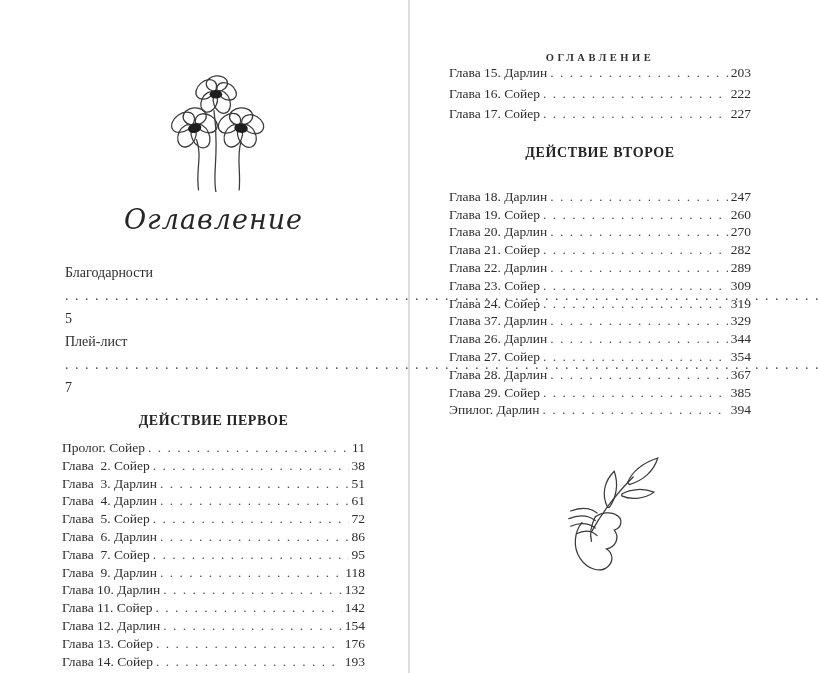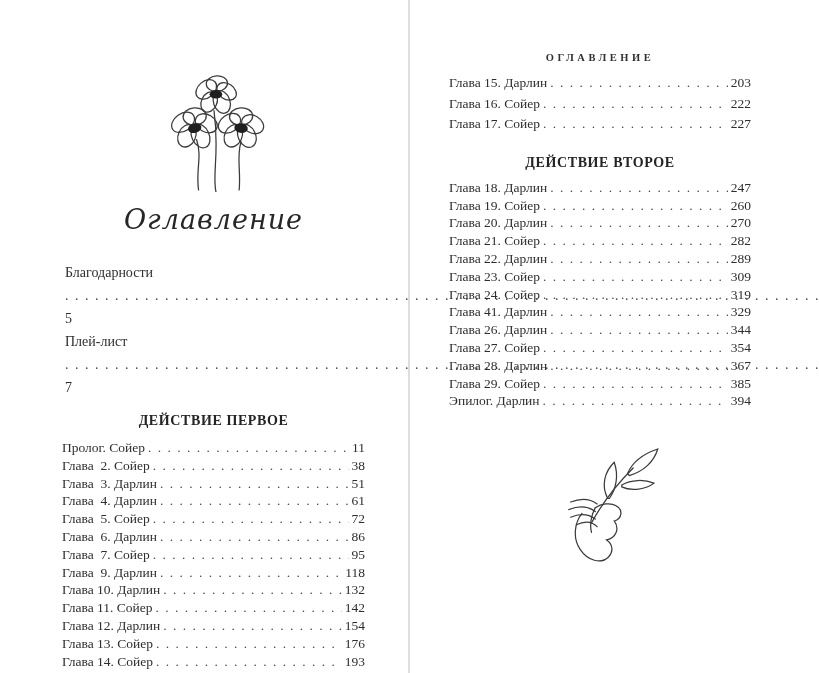--- a/index.html
+++ b/index.html
@@ -52,23 +52,23 @@
 
   .section-heading {
     margin: 8px; text-align: center;
     font-size: 14px; font-weight: 700;
     letter-spacing: 0.6px; color: #242424;
   }
   .heading-act-one { margin-top: 14px; text-align: center; }
   .heading-act-two { margin-top: 20px; }
 
   .act-one-entries { margin-top: 10px; }
-  .act-two-entries { margin-top: 8px; }
+  .act-two-entries { margin-top: 27px; }
   .toc-rows-loose .toc-row { line-height: 20.6px; }
-  .toc-top { margin-top: 10px; }
+  .toc-top { }
 
   .running-header {
     margin-top: 36px; text-align: center;
     font-size: 10.5px; font-weight: 700;
     letter-spacing: 3.5px; color: #303030;
   }
 
   .folio-row {
     margin-top: 9px;
     display: flex; justify-content: center; align-items: center; gap: 9px;
@@ -273,21 +273,21 @@
     <span class="toc-label">Глава 23. Сойер</span>
     <span class="leader"></span>
     <span class="toc-page">309</span>
   </div>
       <div class="toc-row">
     <span class="toc-label">Глава 24. Сойер</span>
     <span class="leader"></span>
     <span class="toc-page">319</span>
   </div>
       <div class="toc-row">
-    <span class="toc-label">Глава 41. Дарлин</span>
+    <span class="toc-label">Глава 37. Дарлин</span>
     <span class="leader"></span>
     <span class="toc-page">329</span>
   </div>
       <div class="toc-row">
     <span class="toc-label">Глава 26. Дарлин</span>
     <span class="leader"></span>
     <span class="toc-page">344</span>
   </div>
       <div class="toc-row">
     <span class="toc-label">Глава 27. Сойер</span>

